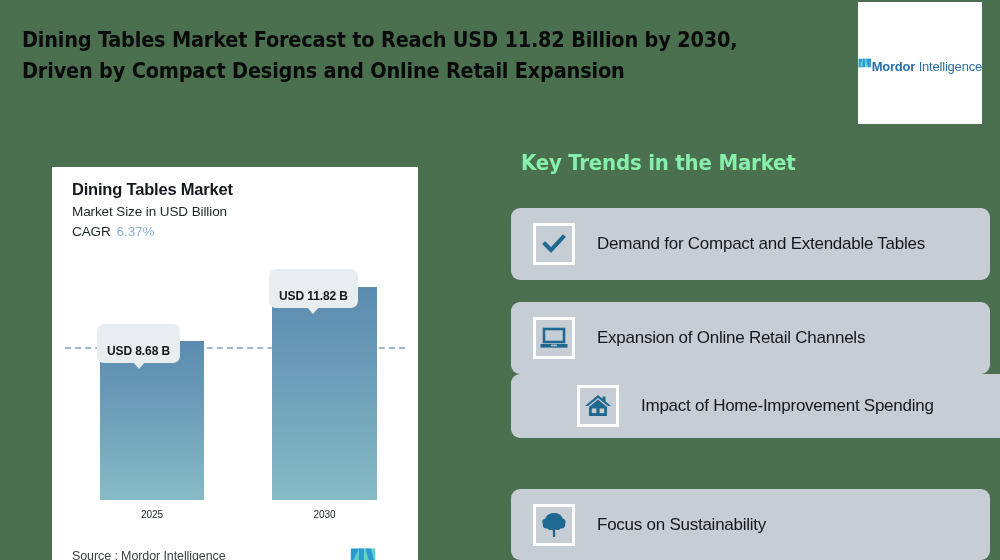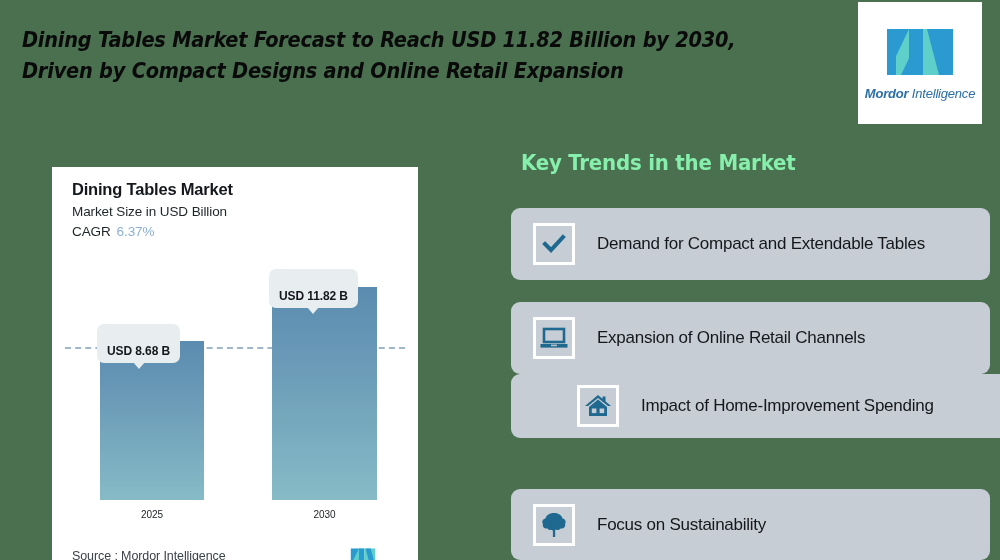--- a/index.html
+++ b/index.html
@@ -12,21 +12,21 @@
     background: #4a7050;
     font-family: "Liberation Sans", sans-serif;
     overflow: hidden;
     position: relative;
   }
 
   
   .header {
     position: absolute;
     left: 0; top: 0;
-    width: 861px; height: 126px; font-style: italic;
+    width: 861px; height: 126px;
   }
   .headline {
     position: absolute;
     left: 22px; top: 24px;
     width: 820px;
     font-size: 21.5px;
     line-height: 31px;
     font-weight: 700;
     color: #0a0a0a;
     letter-spacing: -0.2px;
@@ -35,21 +35,20 @@
   }
   .headline .l2 { display: block; }
 
   
   .logo-box {
     position: absolute;
     left: 858px; top: 2px;
     width: 124px; height: 122px;
     background: #ffffff;
     display: flex;
-    flex-direction: column;
     align-items: center;
     justify-content: center;
   }
   .logo-mark { width: 74px; height: 54px; display: block; }
   .logo-word {
     margin-top: 7px;
     font-size: 13px;
     color: #2b6ea8;
     letter-spacing: -0.2px;
     white-space: nowrap;

